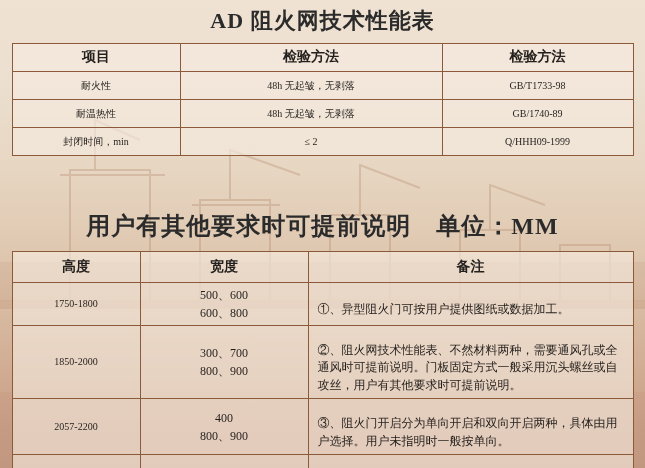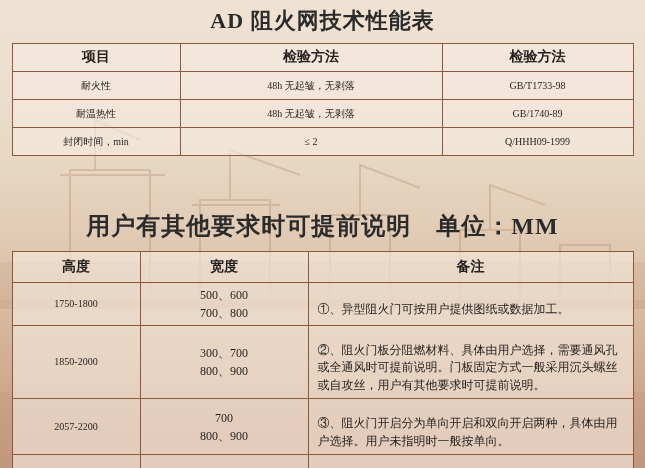--- a/index.html
+++ b/index.html
@@ -185,36 +185,36 @@
         <th>高度</th>
         <th>宽度</th>
         <th>备注</th>
       </tr>
     </thead>
     <tbody>
       <tr>
         <td>1750-1800</td>
         <td class="size two-line">
           <span>500、600</span>
-          <span>700、800</span>
+          <span>600、800</span>
         </td>
         <td class="remark">①、异型阻火门可按用户提供图纸或数据加工。</td>
       </tr>
       <tr>
         <td>1850-2000</td>
         <td class="size two-line">
           <span>300、700</span>
           <span>800、900</span>
         </td>
-        <td class="remark">②、阻火门板分阻燃材料、具体由用户选择，需要通风孔或全通风时可提前说明。门板固定方式一般采用沉头螺丝或自攻丝，用户有其他要求时可提前说明。</td>
+        <td class="remark">②、阻火网技术性能表、不然材料两种，需要通风孔或全通风时可提前说明。门板固定方式一般采用沉头螺丝或自攻丝，用户有其他要求时可提前说明。</td>
       </tr>
       <tr>
         <td>2057-2200</td>
         <td class="size two-line">
-          <span>700</span>
+          <span>400</span>
           <span>800、900</span>
         </td>
         <td class="remark">③、阻火门开启分为单向开启和双向开启两种，具体由用户选择。用户未指明时一般按单向。</td>
       </tr>
       <tr>
         <td>2200-2260</td>
         <td class="size two-line">
           
           
         </td>

